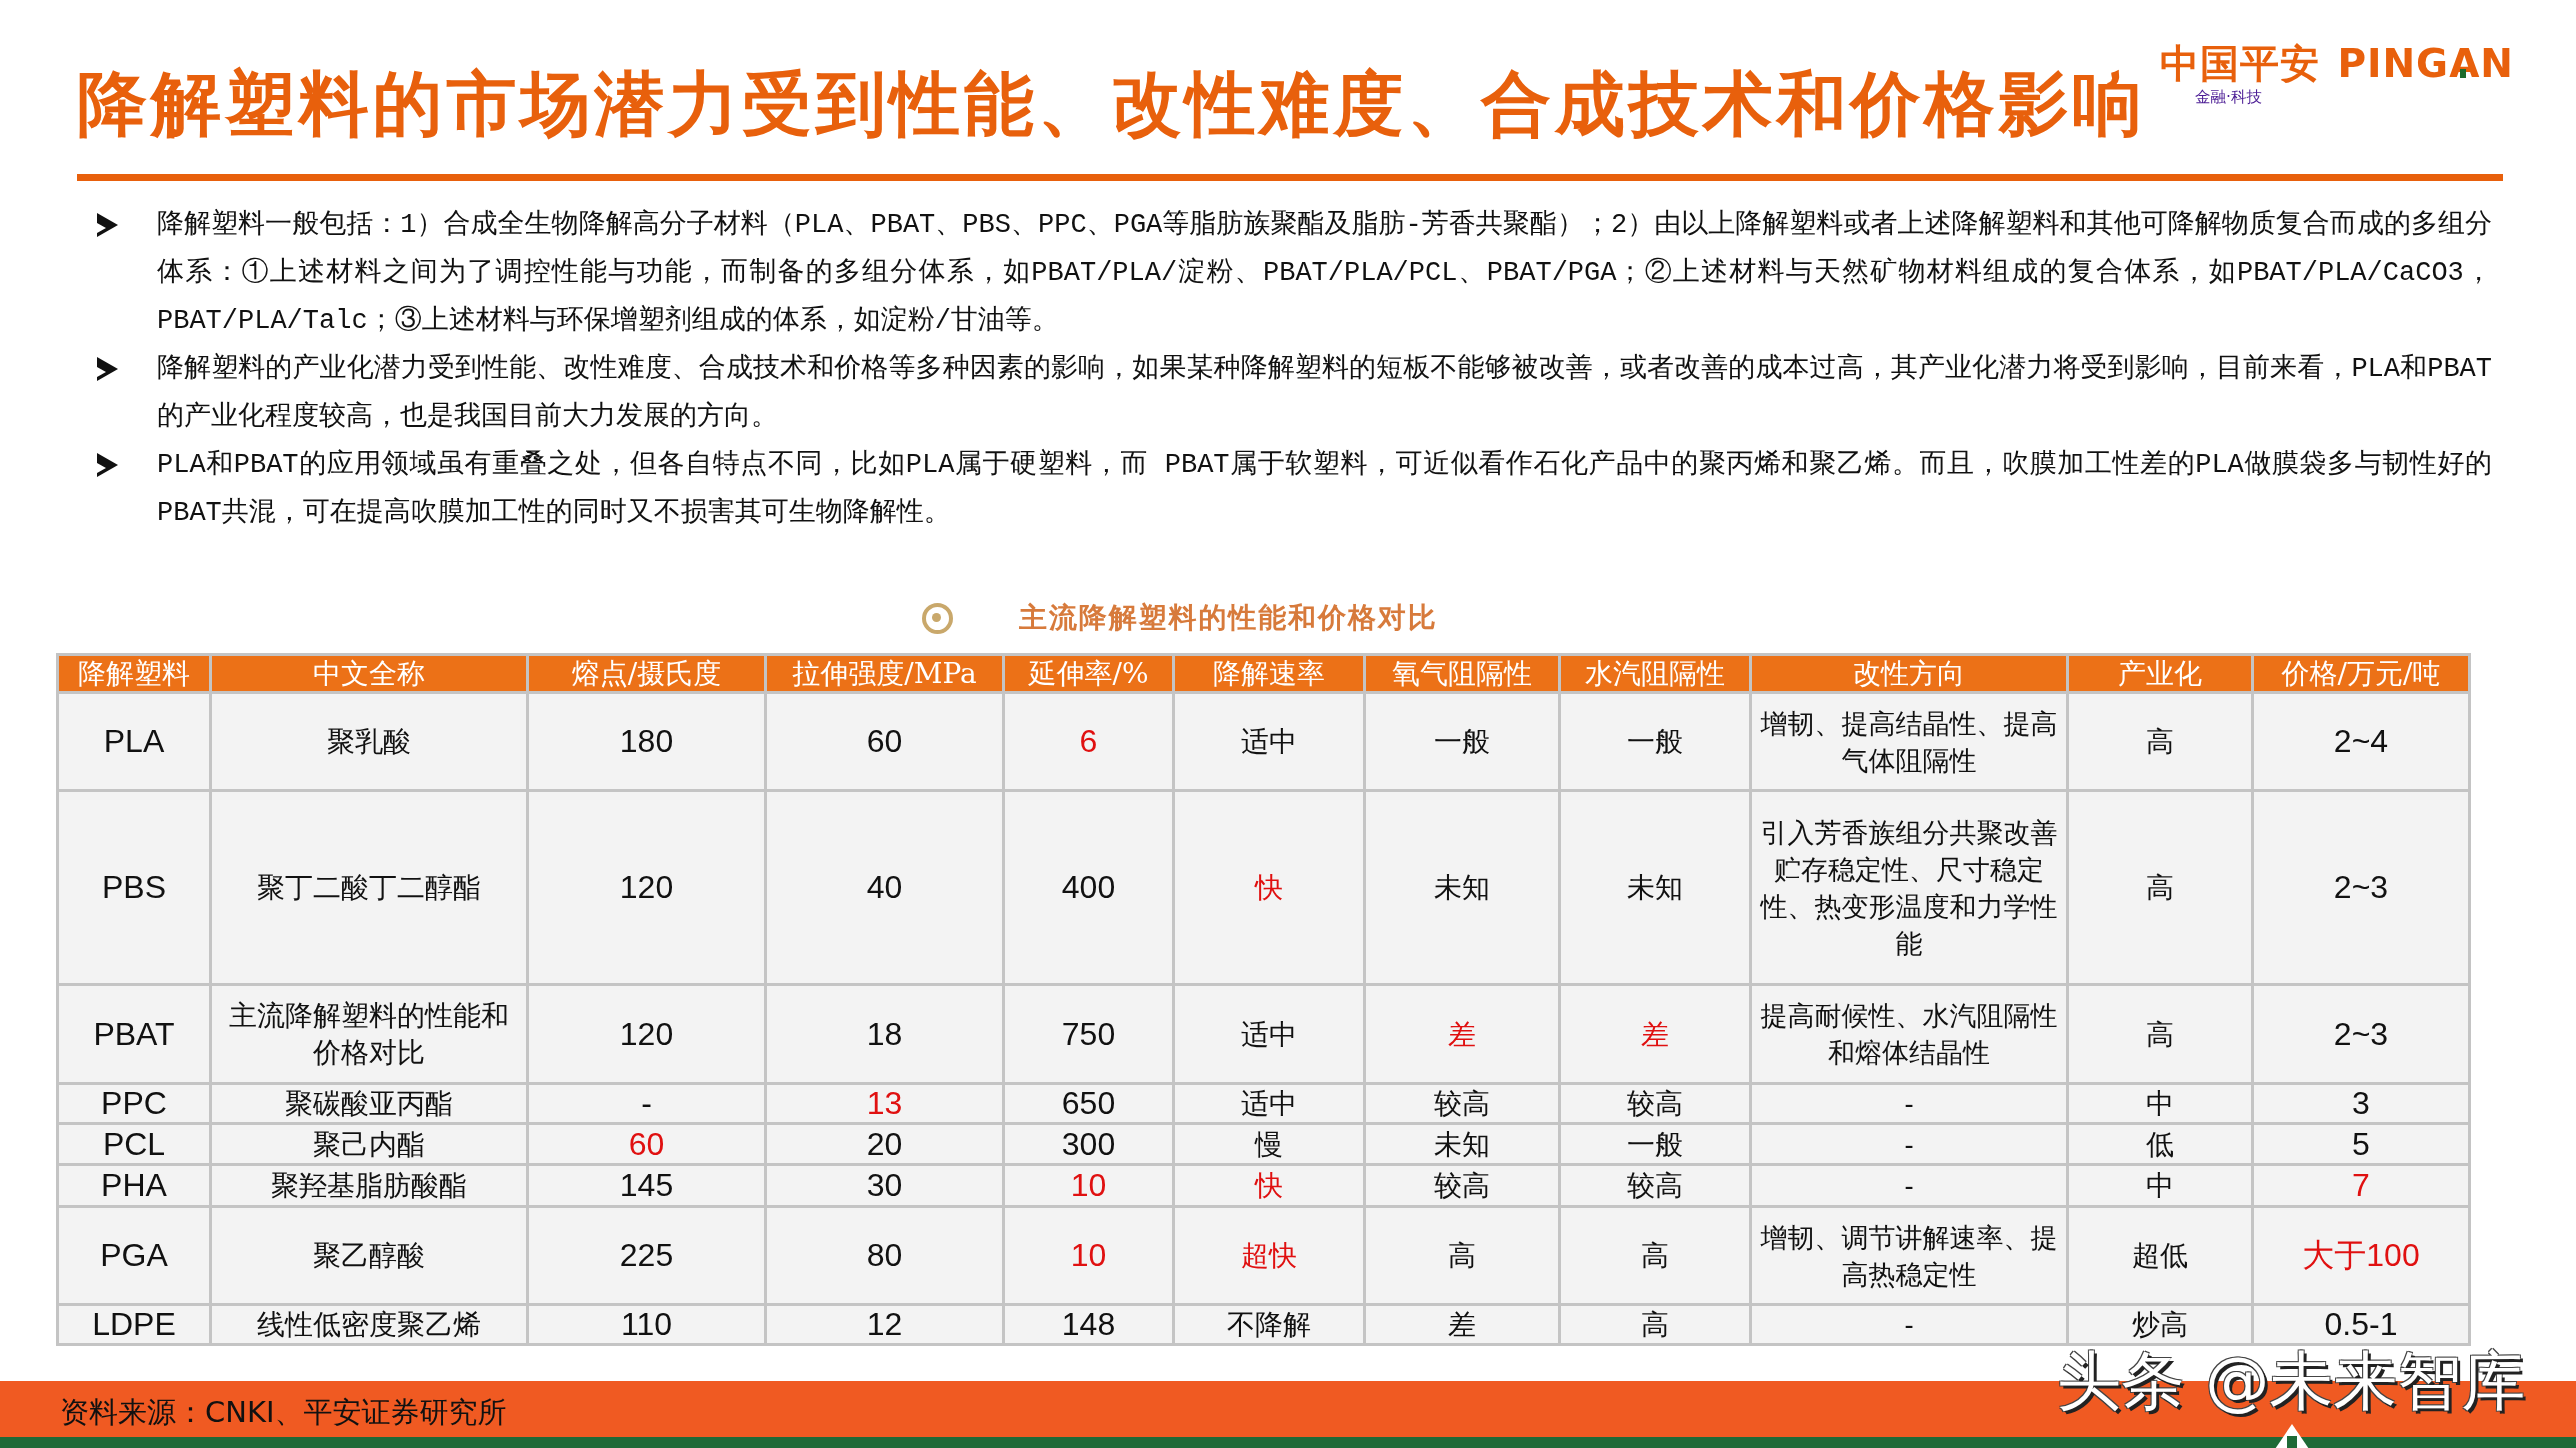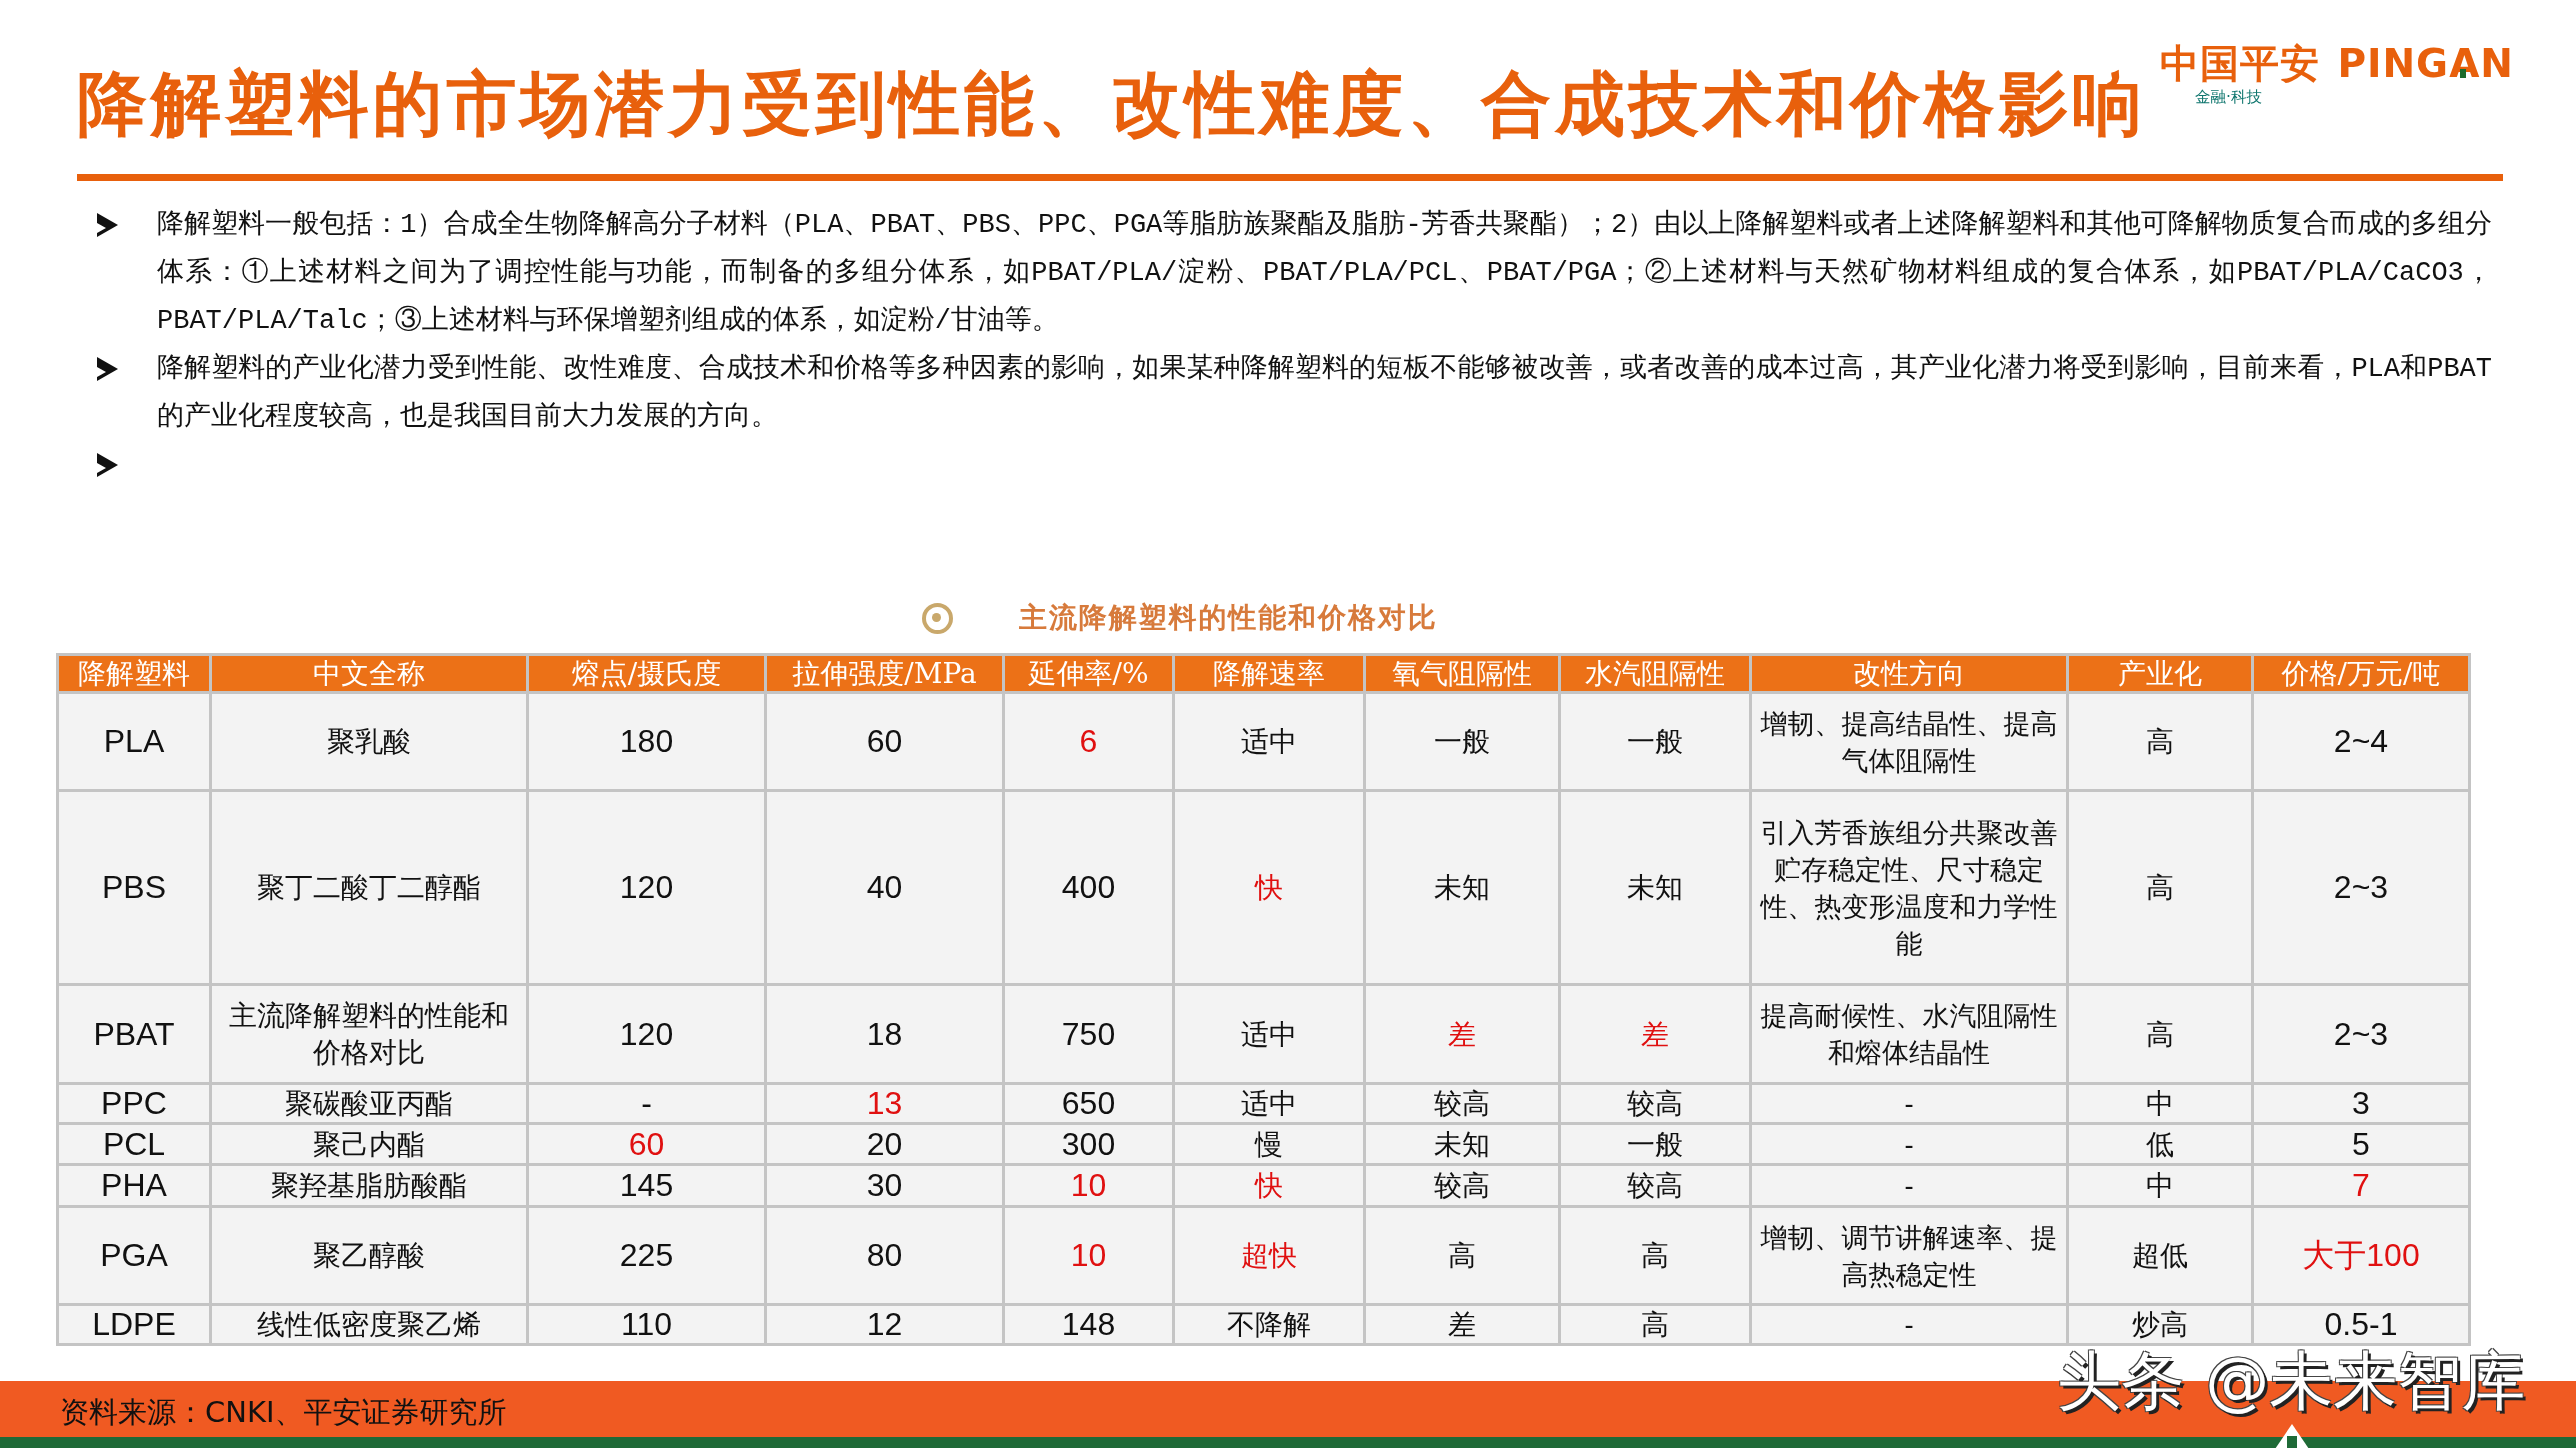--- a/index.html
+++ b/index.html
@@ -23,21 +23,21 @@
   .logo-main {
     position:absolute; left:0; top:0; font-size:39px; font-weight:bold;
     color:#e8600c; white-space:nowrap; letter-spacing:1px;
   }
   .logo-main .sep { display:inline-block; width:17.4px; }
   .logo-a { position:relative; display:inline-block; }
   .logo-a .dot {
     position:absolute; left:10.6px; bottom:7.7px; width:5.8px; height:9.7px; background:#1d6b2c;
   }
   .logo-sub {
-    position:absolute; left:35px; top:50px; font-size:15.5px; color:#0f766e; white-space:nowrap;
+    position:absolute; left:35px; top:50px; font-size:15.5px; color:#4c1d95; white-space:nowrap;
   }
 
   .bullets { position:absolute; left:97px; top:201px; width:2395px; }
   .bullet {
     position:relative; padding-left:60px;
     font-size:27px; line-height:48px; color:#111;
     text-align:justify;
     font-family:Liberation Mono, monospace;
   }
   .bullet .arrow {
@@ -128,20 +128,21 @@
   <div class="bullet">
     <span class="arrow"></span>
     <span>降解塑料一般包括：1）合成全生物降解高分子材料（PLA、PBAT、PBS、PPC、PGA等脂肪族聚酯及脂肪-芳香共聚酯）；2）由以上降解塑料或者上述降解塑料和其他可降解物质复合而成的多组分体系：①上述材料之间为了调控性能与功能，而制备的多组分体系，如PBAT/PLA/淀粉、PBAT/PLA/PCL、PBAT/PGA；②上述材料与天然矿物材料组成的复合体系，如PBAT/PLA/CaCO3，PBAT/PLA/Talc；③上述材料与环保增塑剂组成的体系，如淀粉/甘油等。</span>
   </div>
   <div class="bullet">
     <span class="arrow"></span>
     <span>降解塑料的产业化潜力受到性能、改性难度、合成技术和价格等多种因素的影响，如果某种降解塑料的短板不能够被改善，或者改善的成本过高，其产业化潜力将受到影响，目前来看，PLA和PBAT的产业化程度较高，也是我国目前大力发展的方向。</span>
   </div>
   <div class="bullet">
     <span class="arrow"></span>
+    <span>PLA和PBAT的应用领域虽有重叠之处，但各自特点不同，比如PLA属于硬塑料，而 PBAT属于软塑料，可近似看作石化产品中的聚丙烯和聚乙烯。而且，吹膜加工性差的PLA做膜袋多与韧性好的PBAT共混，可在提高吹膜加工性的同时又不损害其可生物降解性。</span>
   </div>
 </div>
 
 <div class="caption">
   <span class="ring"></span>
   <span class="ctext">主流降解塑料的性能和价格对比</span>
 </div>
 
 <table class="cmp">
   <colgroup>

